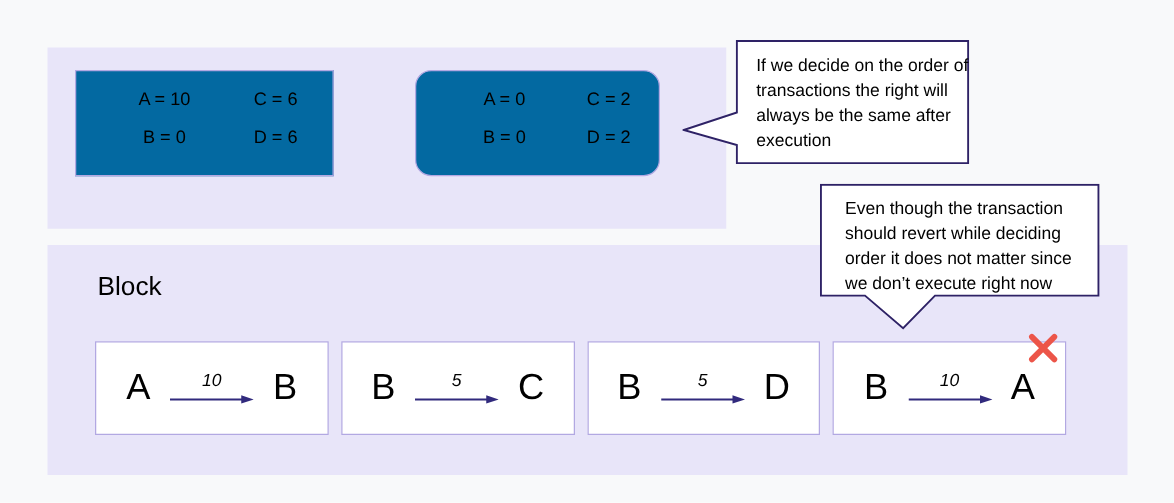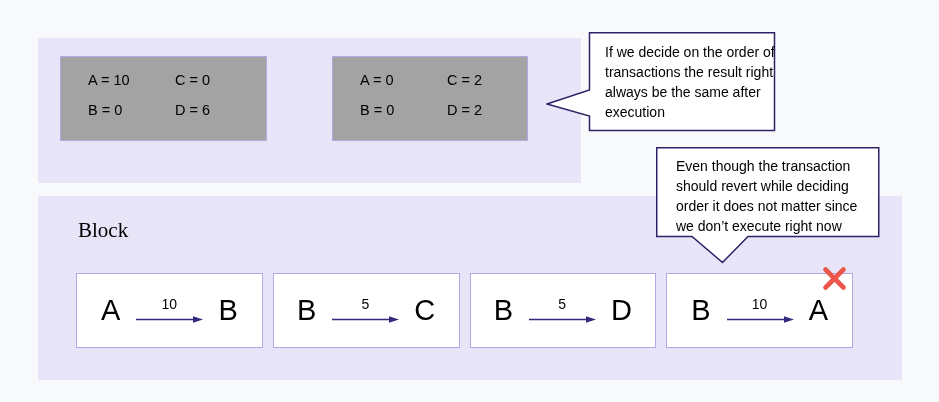--- a/index.html
+++ b/index.html
@@ -6,90 +6,90 @@
   .page {
     position:relative; width:939px; height:402px;
     background:#f8f9fa; overflow:hidden;
     font-family:"Liberation Sans", sans-serif; color:#000;
   }
   .panel { position:absolute; background:#e8e5f9; }
   #top-panel { left:38px; top:38px; width:543px; height:145px; }
   #bottom-panel { left:38px; top:196px; width:864px; height:184px; }
 
   .state-box {
-    position:absolute; background:#a3a3a3;
-    border:1px solid #b2a8e2; box-sizing:border-box;
+    position:absolute; background:#0369a1;
+    border:1px solid #b2a8e2; box-sizing:border-box;text-align:center;
   }
   #state-before { left:60px;  top:56px; width:207px; height:85px; }
-  #state-after  { left:332px; top:56px; width:196px; height:85px; }
+  #state-after  { left:332px; top:56px; width:196px; height:85px;border-radius:13px; }
   .state-grid {
     display:grid; grid-template-columns:87px auto;
     padding:15px 0 0 27px; row-gap:14px; font-size:14.5px;
   }
   .caption {
     position:absolute; top:155px; font-size:14px;
     text-align:center; white-space:nowrap;
   }
   #caption-before { left:60px;  width:207px; }
   #caption-after  { left:332px; width:208px; }
 
   .bubble { position:absolute; }
   #bubble-order  { left:546px; top:32px;  width:230px; height:100px; }
   #bubble-revert { left:656px; top:147px; width:192px; height:120px; }
   .bubble svg { position:absolute; left:0; top:0; }
   .bubble-text { position:absolute; font-size:14px; line-height:1.42; }
   #bubble-order  .bubble-text { left:59px; top:11px; width:172px; }
   #bubble-revert .bubble-text { left:20px; top:10px; width:200px; }
 
-  #block-title { position:absolute; left:78px; top:218px; font-size:21px;font-family:Liberation Serif, serif; }
+  #block-title { position:absolute; left:78px; top:218px; font-size:21px; }
 
   #txn-row {
     position:absolute; left:76px; top:273px; width:777px; height:75px;
     display:flex; gap:10px;
   }
   .txn-card {
     position:relative; flex:1; background:#ffffff;
     border:1px solid #b2a8e2; box-sizing:border-box;
     display:flex; align-items:center; justify-content:center; gap:15px;
   }
   .txn-letter { font-size:29px; }
   .txn-arrow  { display:flex; flex-direction:column; align-items:center; }
-  .txn-amount { font-size:14px; margin-bottom:1px; }
+  .txn-amount { font-size:14px; margin-bottom:1px;font-style:italic; }
   .reject-x { position:absolute; top:-9px; right:4px; width:27px; height:27px; }
 </style>
 </head>
 <body>
 
 <div class="page">
 
   <div class="panel" id="top-panel"></div>
 
   <div class="state-box" id="state-before">
     <div class="state-grid">
       <span>A = 10</span>
-      <span>C = 0</span>
+      <span>C = 6</span>
       <span>B = 0</span>
       <span>D = 6</span>
     </div>
   </div>
 
   <div class="state-box" id="state-after">
     <div class="state-grid">
       <span>A = 0</span>
       <span>C = 2</span>
       <span>B = 0</span>
       <span>D = 2</span>
     </div>
   </div>
 
   <div class="bubble" id="bubble-order">
     <svg width="230" height="100" viewBox="0 0 230 100">
       <path d="M43.5,58 L43.5,0.75 L228.5,0.75 L228.5,98.5 L43.5,98.5 L43.5,84 L1,72 Z" fill="#ffffff" stroke="#2e2266" stroke-width="1.5" stroke-linejoin="miter"></path>
     </svg>
-    <div class="bubble-text">If we decide on the order of transactions the result right always be the same after execution</div>
+    <div class="bubble-text">If we decide on the order of transactions the right will always be the same after execution</div>
   </div>
 
   <div class="panel" id="bottom-panel"></div>
   <div id="block-title">Block</div>
 
   <div id="txn-row">
 
     <div class="txn-card">
       <span class="txn-letter">A</span>
       <span class="txn-arrow">

